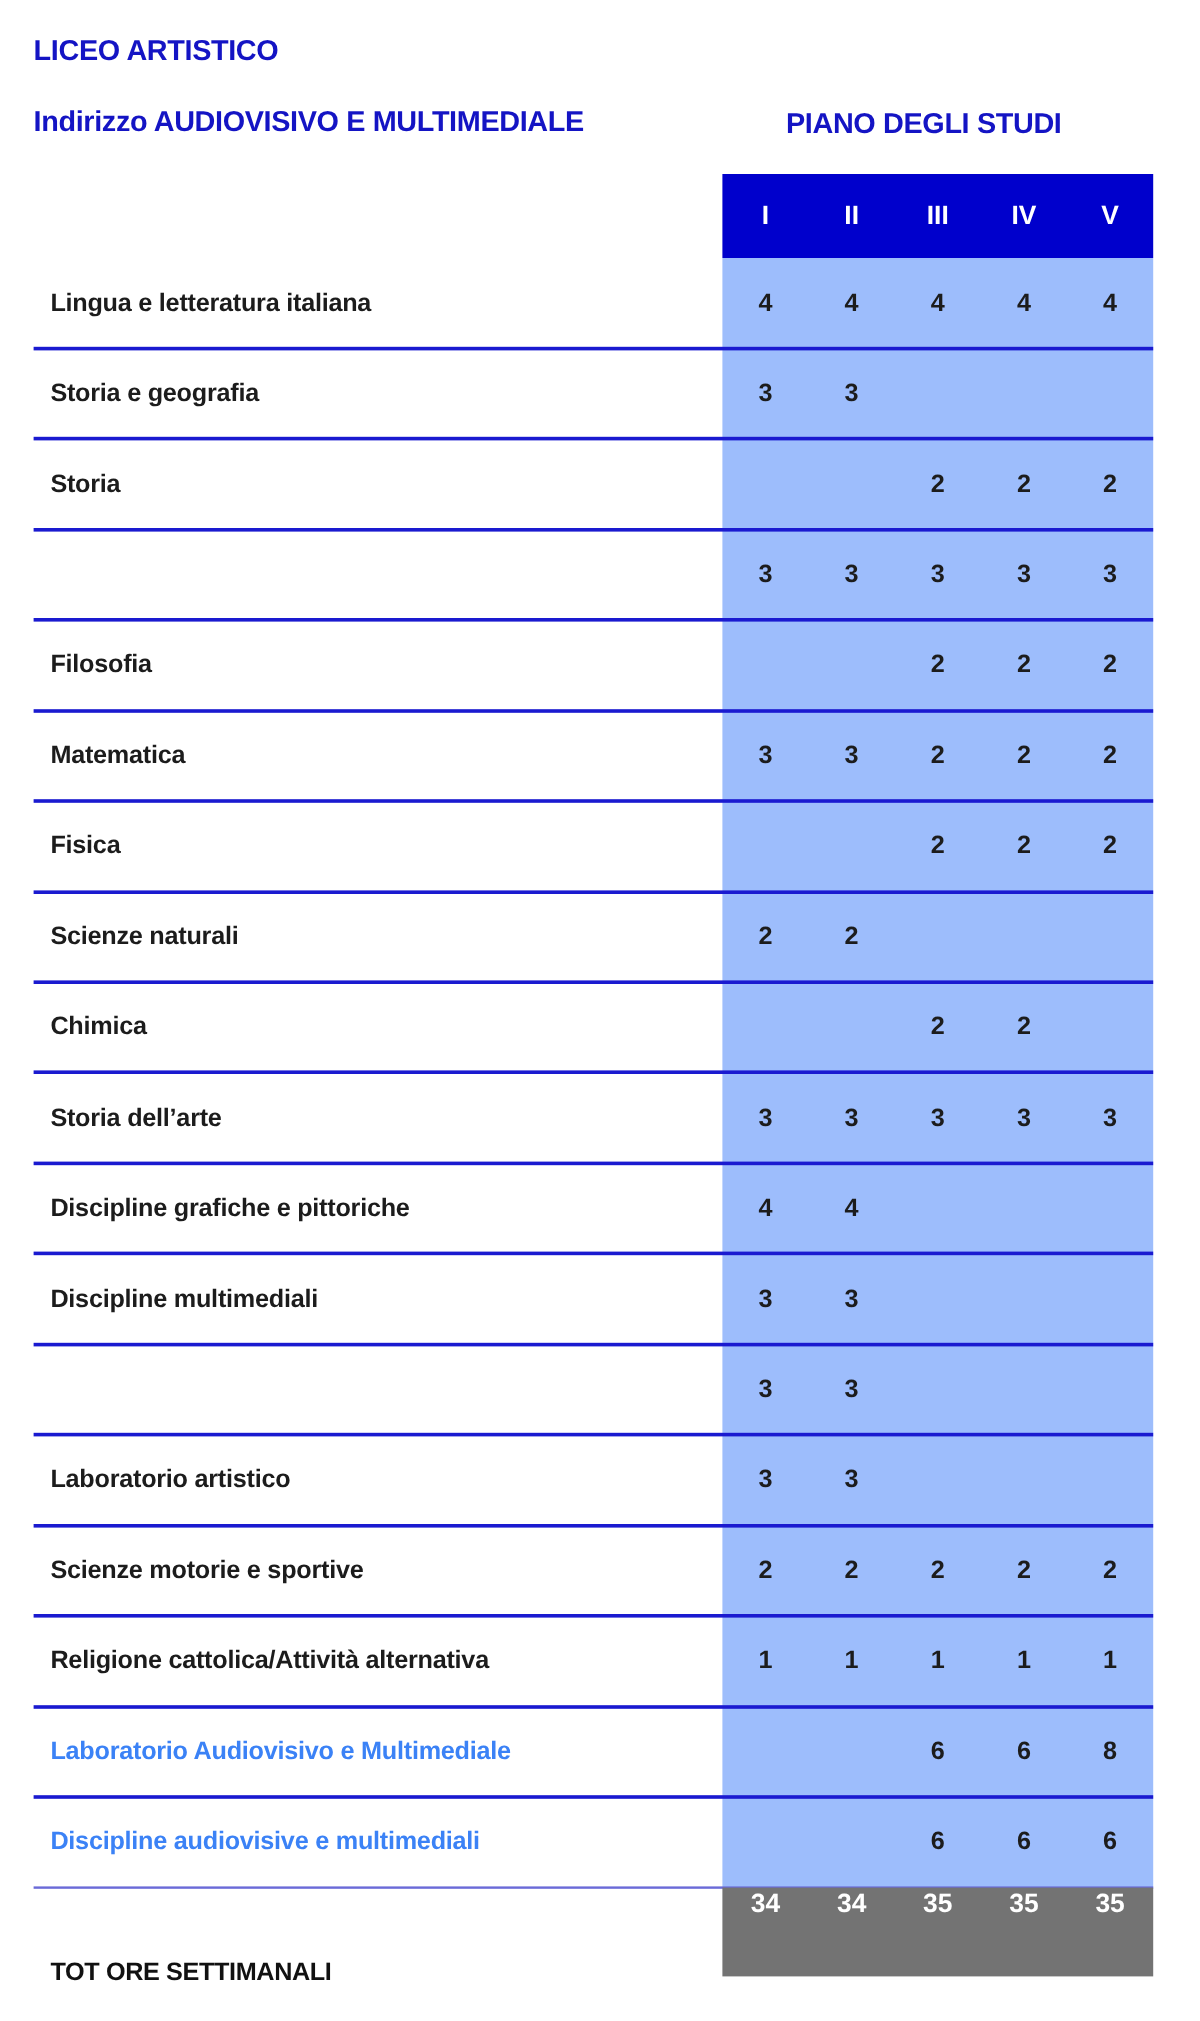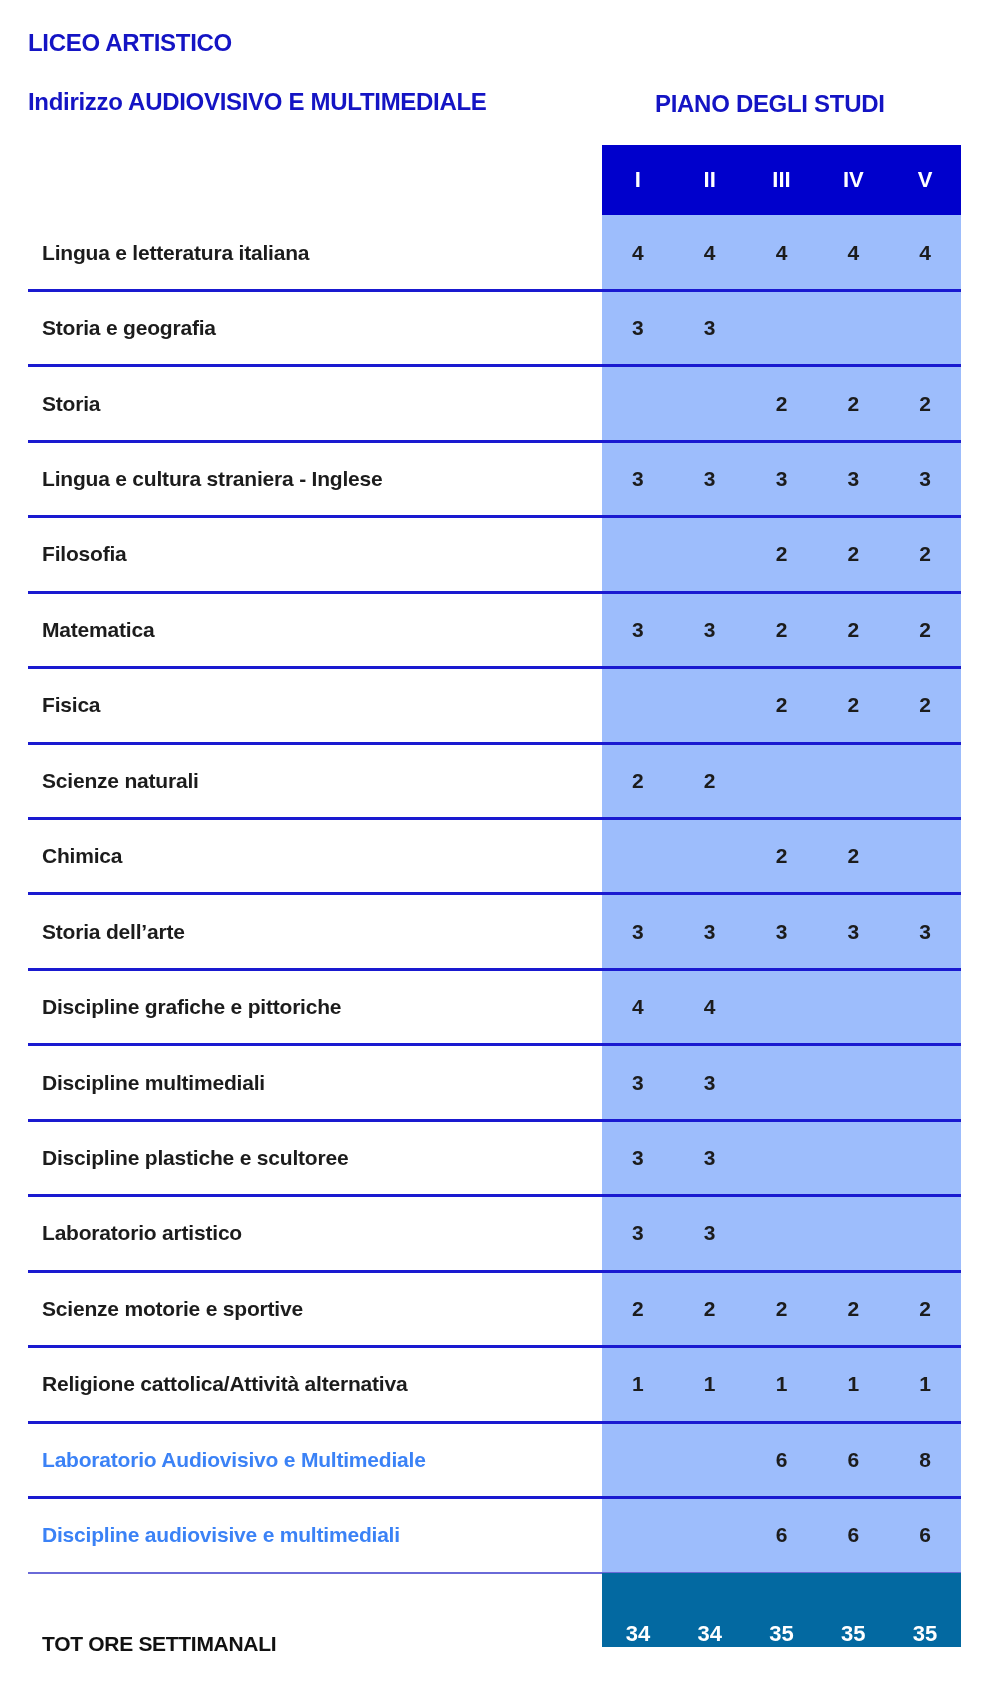--- a/index.html
+++ b/index.html
@@ -8,22 +8,22 @@
   .title { position: absolute; color: #1414c4; font-weight: bold; font-size: 24px;
            line-height: 24px; white-space: nowrap; letter-spacing: -0.3px; }
   #t1 { left: 28px; top: 31px; }
   #t2 { left: 28px; top: 90px; }
   #t3 { left: 655px; top: 92px; }
 
   .col-bg { position: absolute; left: 602px; top: 215px; width: 359px; height: 1358px; background: #9dbdfc; }
   .hdr { position: absolute; left: 602px; top: 145px; width: 359px; height: 70px; background: #0000cc;
          display: flex; align-items: center; }
   .hdr span, .foot span { width: 71.8px; text-align: center; color: #ffffff; font-weight: bold; font-size: 22px; }
-  .foot { position: absolute; left: 602px; top: 1573px; width: 359px; height: 74px; background: #0369a1;
-          display: flex; align-items: flex-end; }
+  .foot { position: absolute; left: 602px; top: 1573px; width: 359px; height: 74px; background: #737373;
+          display: flex; align-items: flex-start; }
 
   .rows { position: absolute; left: 28px; top: 215px; width: 933px; }
   .row { position: relative; height: 75.45px; display: flex; align-items: center; box-sizing: border-box; }
   .row::after { content: ""; position: absolute; left: 0; right: 0; bottom: -1.5px; height: 3px; background: #1a1ad0; }
   .row.last::after { height: 2px; background: #6a6ad8; bottom: -1px; }
   .lbl { position: absolute; left: 14px; font-weight: bold; font-size: 21px; color: #1c1c1c; white-space: nowrap; letter-spacing: -0.2px; }
   .lbl.blue { color: #3b82f6; }
   .vals { position: absolute; left: 574px; width: 359px; display: flex; }
   .vals span { width: 71.8px; text-align: center; font-weight: bold; font-size: 21px; color: #1c1c1c; }
   .tot { position: absolute; left: 42px; top: 1632px; font-weight: bold; font-size: 21px; color: #111; letter-spacing: -0.3px; white-space: nowrap; }
@@ -70,21 +70,20 @@
       <span class="lbl">Storia</span>
       <div class="vals">
         <span></span>
         <span></span>
         <span>2</span>
         <span>2</span>
         <span>2</span>
       </div>
     </div>
     <div class="row">
-      <span class="lbl">Lingua e cultura straniera - Inglese</span>
       <div class="vals">
         <span>3</span>
         <span>3</span>
         <span>3</span>
         <span>3</span>
         <span>3</span>
       </div>
     </div>
     <div class="row">
       <span class="lbl">Filosofia</span>
@@ -160,21 +159,20 @@
       <span class="lbl">Discipline multimediali</span>
       <div class="vals">
         <span>3</span>
         <span>3</span>
         <span></span>
         <span></span>
         <span></span>
       </div>
     </div>
     <div class="row">
-      <span class="lbl">Discipline plastiche e scultoree</span>
       <div class="vals">
         <span>3</span>
         <span>3</span>
         <span></span>
         <span></span>
         <span></span>
       </div>
     </div>
     <div class="row">
       <span class="lbl">Laboratorio artistico</span>

